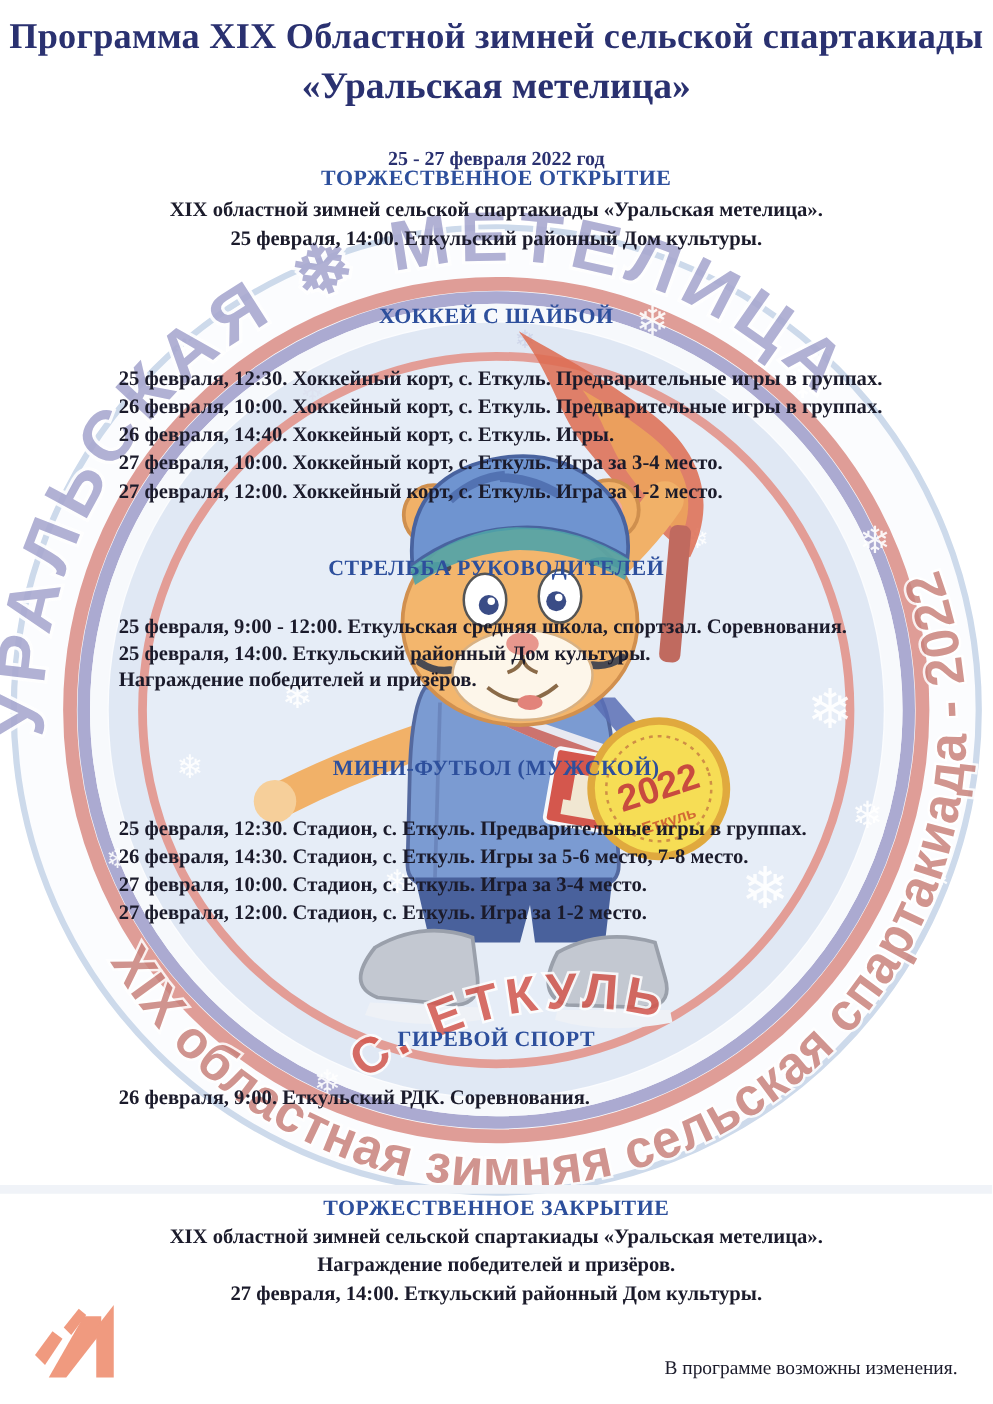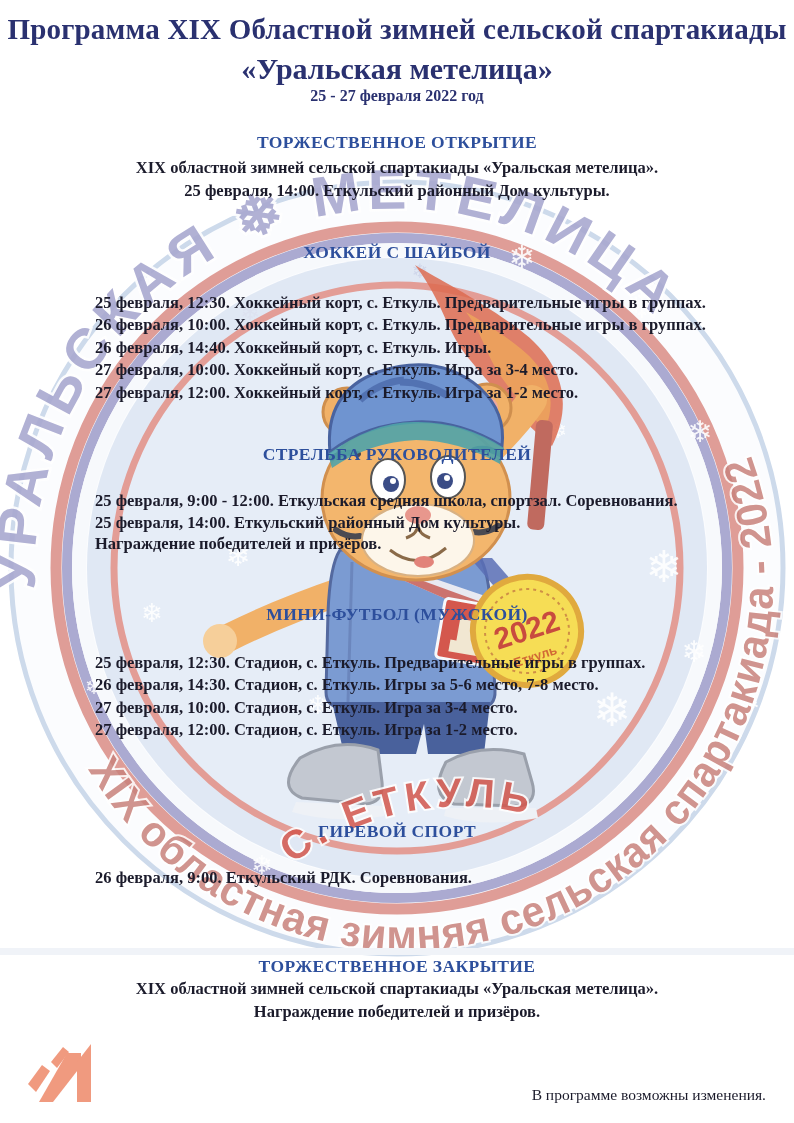--- a/index.html
+++ b/index.html
@@ -4,21 +4,21 @@
 <style>
   html,body{margin:0;padding:0;background:#ffffff;}
   .page{position:relative;width:794px;height:1123px;margin:0 auto;background:#fff;overflow:hidden;
         font-family:"Liberation Serif", serif;}
   .wm{position:absolute;left:0;top:0;z-index:0;}
   .rule{position:absolute;top:948px;left:0;width:794px;height:7px;background:#f0f3f8;z-index:0;}
   .content-layer{position:absolute;left:0;top:0;width:794px;height:1123px;z-index:1;}
   .doc-title{position:absolute;top:8px;left:0;right:0;text-align:center;color:#2a3170;font-weight:700;}
   .t1{font-size:29px;line-height:42px;letter-spacing:.2px;}
   .t2{font-size:30px;line-height:37px;}
-  .t3{font-size:16px;line-height:17px;}
+  .t3{font-size:16px;line-height:17px;margin-top:32px;}
   .sec-head{position:absolute;left:0;right:0;text-align:center;font-weight:700;font-size:17.5px;
             color:#2d4f9c;letter-spacing:.4px;}
   .cent{position:absolute;left:0;right:0;text-align:center;font-weight:700;font-size:16.5px;color:#1b1b2b;}
   .cent div{line-height:23px;}
   .sched{position:absolute;left:95px;right:15px;font-weight:700;font-size:16.5px;color:#1b1b2b;}
   .sched div{line-height:22.4px;}
   .sched.tight div{line-height:21.6px;}
   .note{position:absolute;top:1086px;right:28px;font-weight:400;font-size:15.5px;color:#1b1b2b;}
   .logo{position:absolute;left:27px;top:1040px;}
 </style>
@@ -185,20 +185,21 @@
 
     <div class="sec-head" style="top:821px">ГИРЕВОЙ СПОРТ</div>
     <div class="sched" style="top:867px">
       <div>26 февраля, 9:00. Еткульский РДК. Соревнования.</div>
     </div>
 
     <div class="sec-head" style="top:956px">ТОРЖЕСТВЕННОЕ ЗАКРЫТИЕ</div>
     <div class="cent" style="top:977px">
       <div>XIX областной зимней сельской спартакиады «Уральская метелица».</div>
       <div>Награждение победителей и призёров.</div>
+      <div>27 февраля, 14:00. Еткульский районный Дом культуры.</div>
     </div>
 
     <div class="note">В программе возможны изменения.</div>
 
     <svg class="logo" width="72" height="66" viewBox="0 0 72 66">
       <g fill="#f09a7f">
         <polygon points="1,44 15,25 23,31 9,52"></polygon>
         <polygon points="24,22 36,7 42,12 30,28"></polygon>
         <polygon points="12,62 40,13 54,13 54,26 26,62"></polygon>
         <polygon points="50,22 64,4 64,62 50,62"></polygon>

